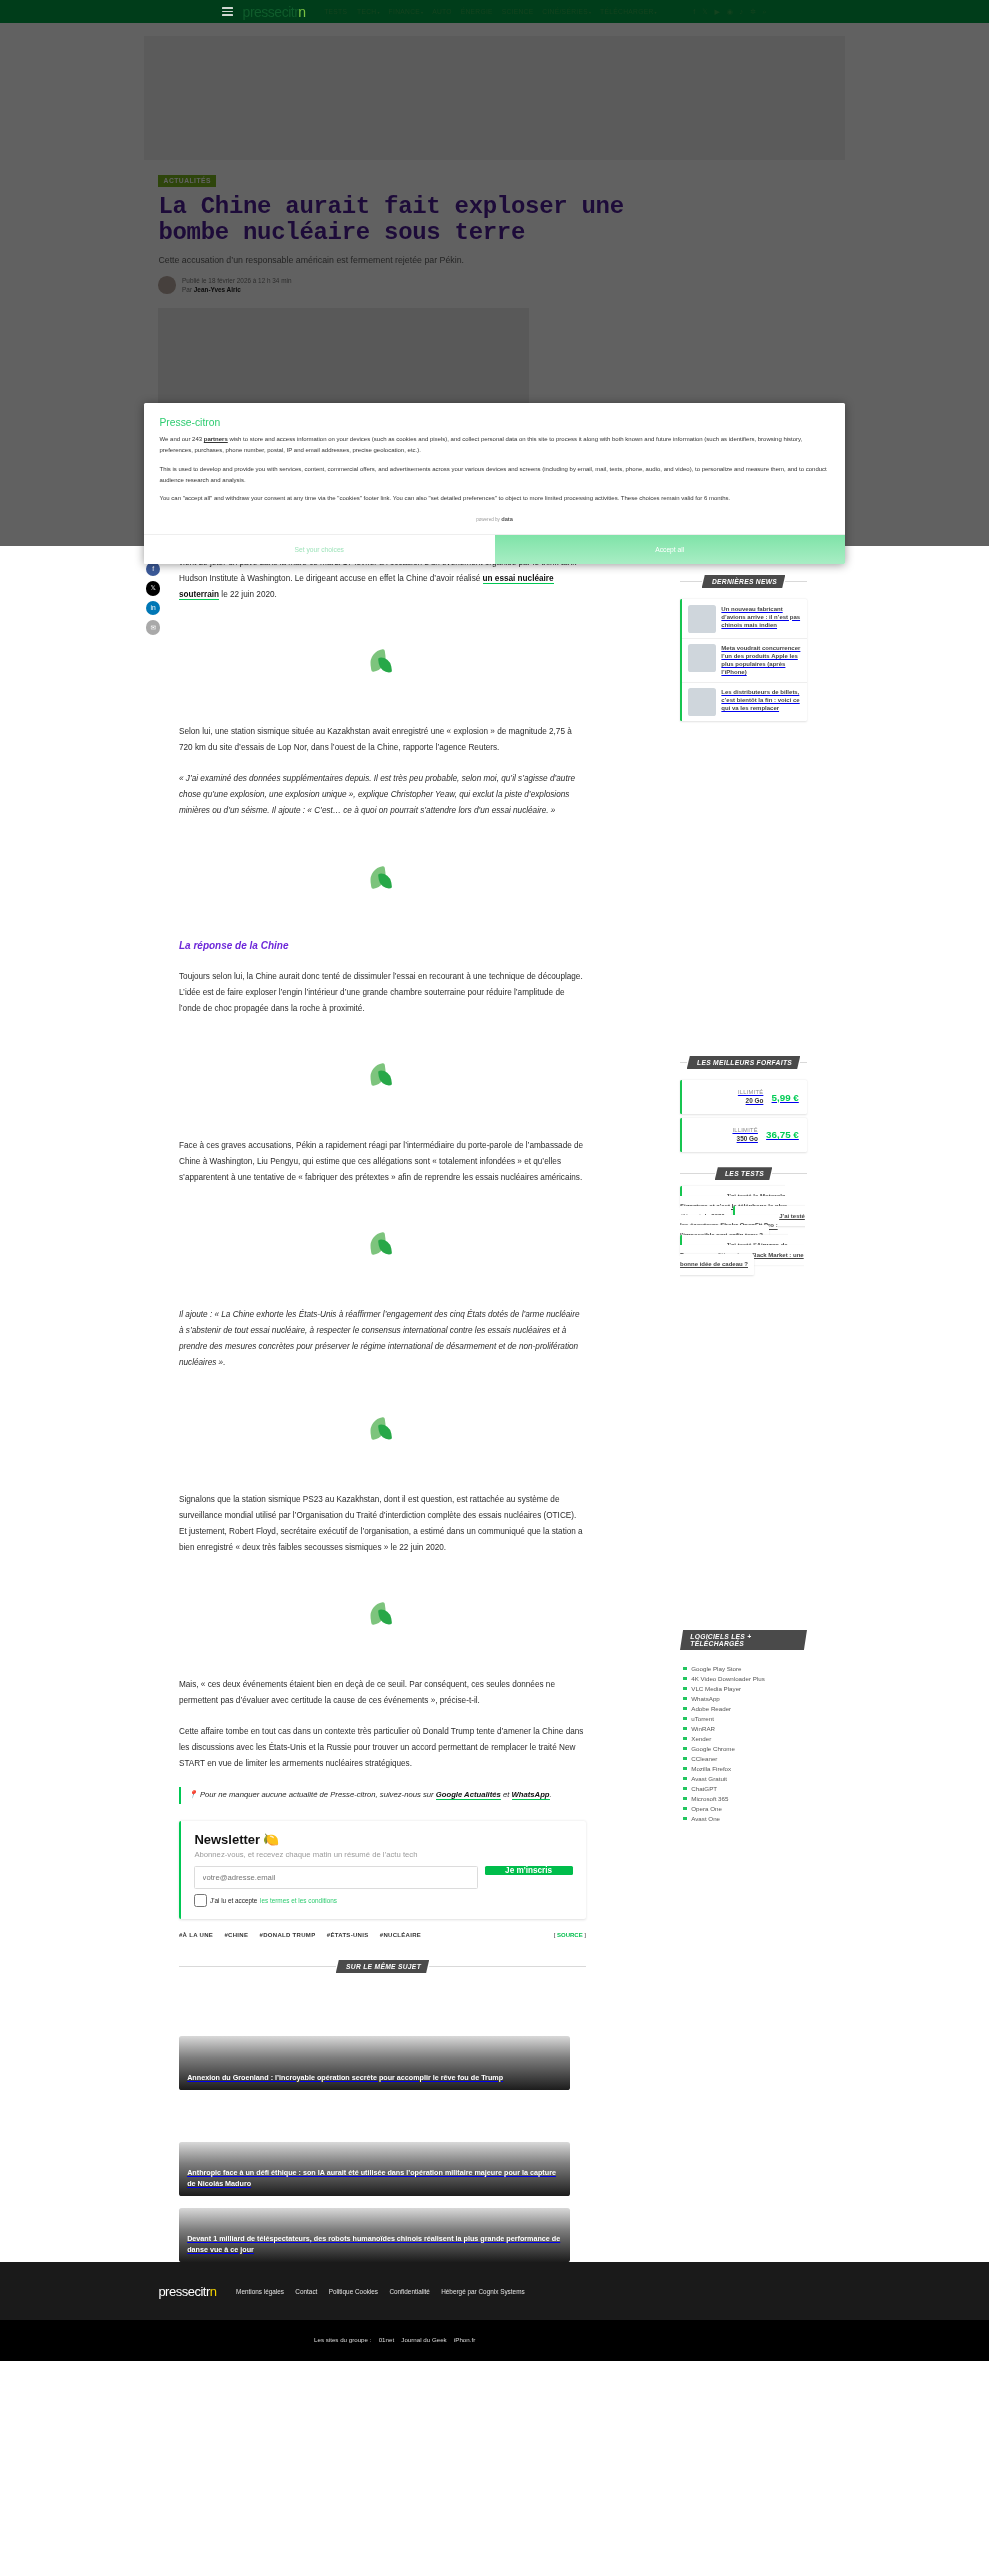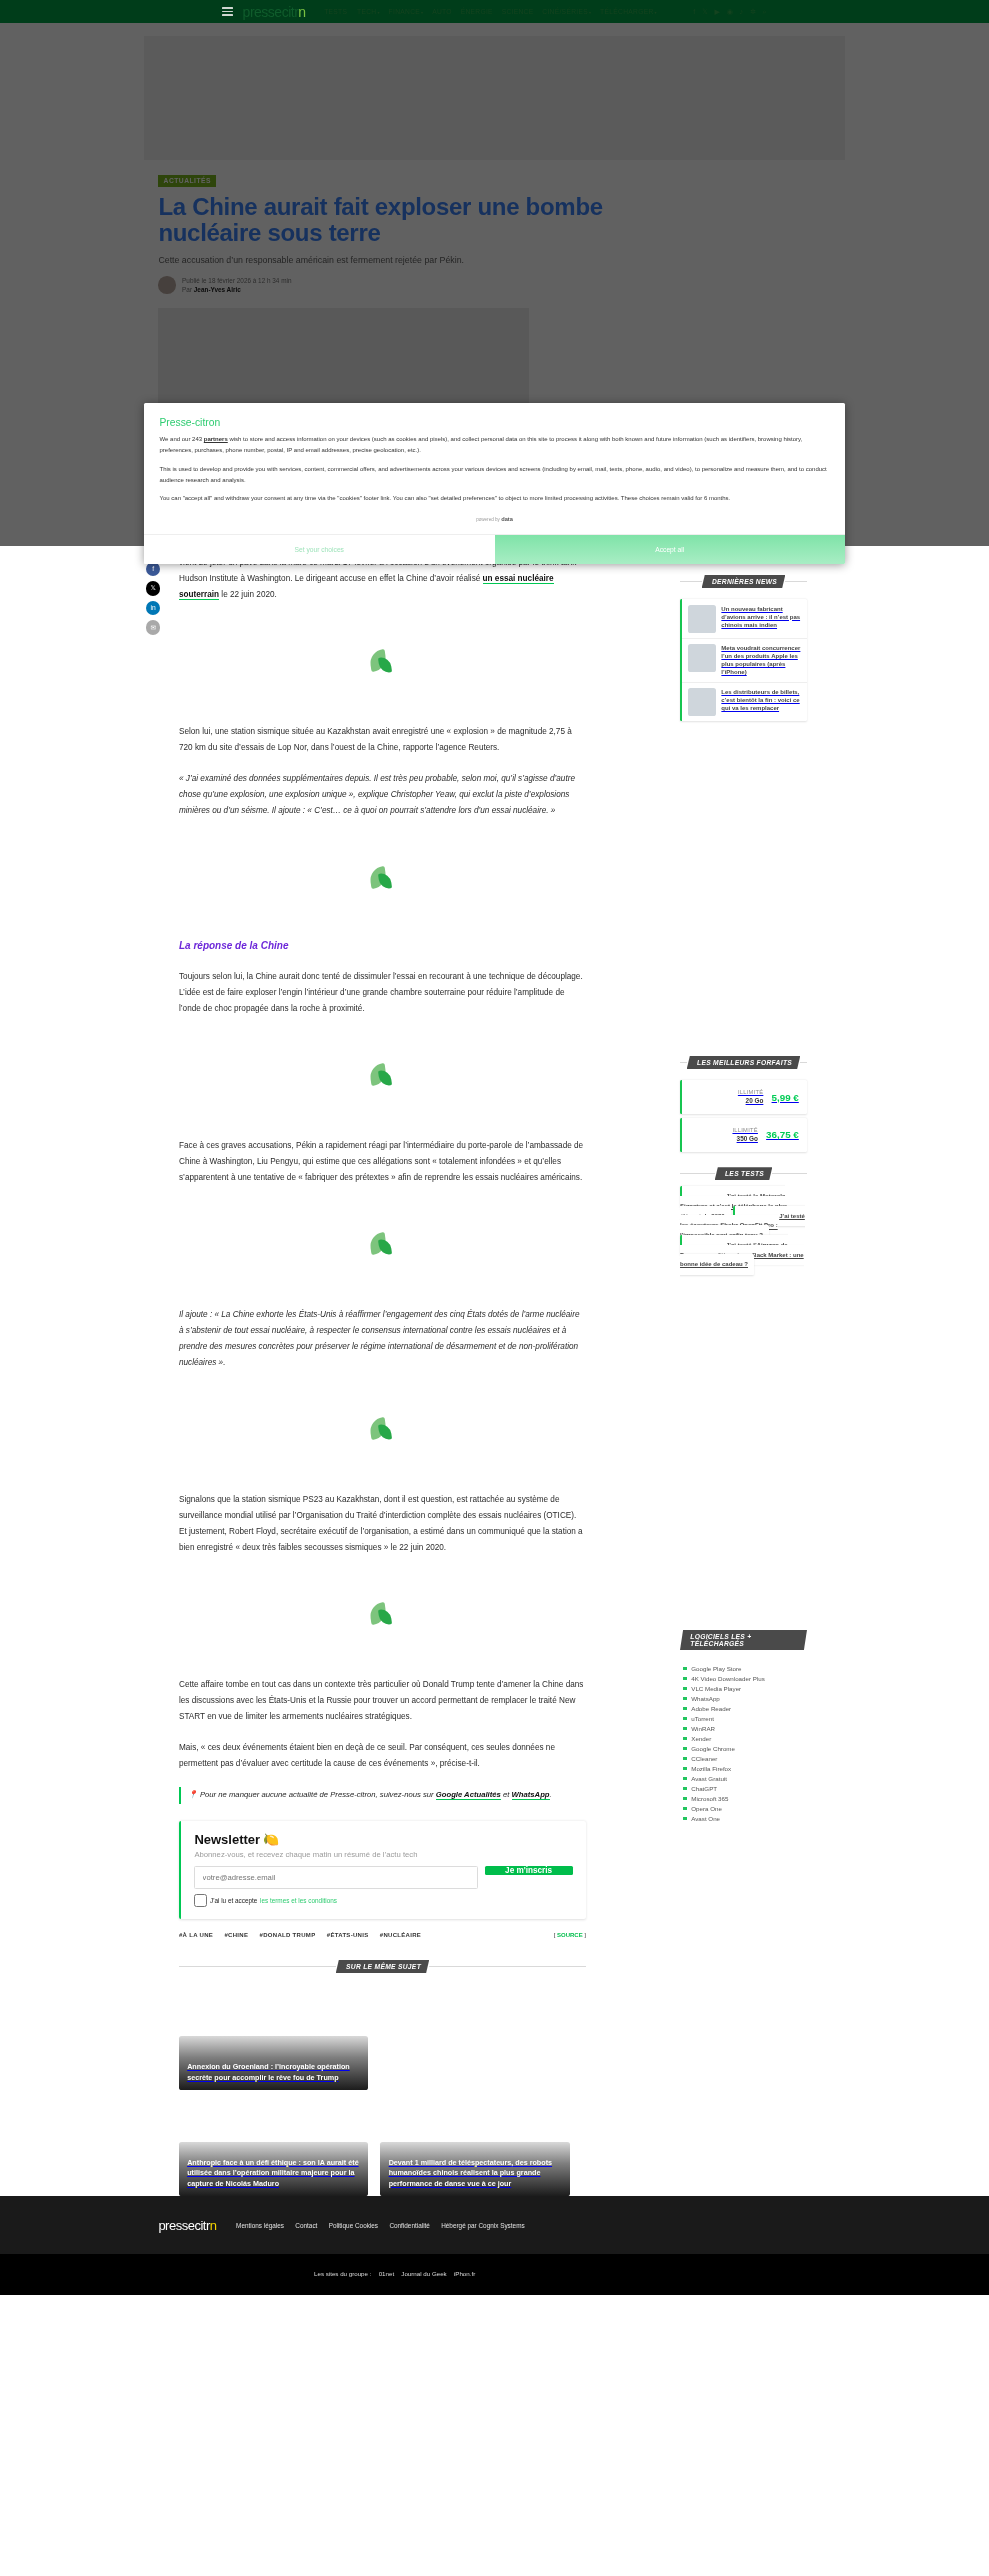--- a/index.html
+++ b/index.html
@@ -36,22 +36,22 @@
   .hero-img {
     width: 701px; height: 124px; margin: 13.4px auto 0; background: #eeeeee;
   }
   .container { width: 701px; margin: 0 auto; padding: 0 0 0 0; }
 
   .cat-badge {
     display: inline-block; background: #7ab51d; color: #fff; font-size: 6.7px;
     letter-spacing: 0.5px; padding: 2.6px 5.2px; margin: 14.4px 0 4.1px 14.4px; font-weight: 700;
   }
   h1.article-title {
-    font-family: Liberation Sans, sans-serif;
-    font-size: 24px; line-height: 1.08; font-weight: 700; color: #3b82f6;
+    font-family: Liberation Mono, monospace;
+    font-size: 24px; line-height: 1.08; font-weight: 700; color: #4c1d95;
     margin: 3.1px 0 0 14.4px; max-width: 515px; letter-spacing: -0.3px;
   }
   .chapo { font-size: 8.8px; color: #5f5f5f; margin: 9.3px 0 0 14.4px; }
   .byline { display: flex; align-items: center; gap: 6.2px; margin: 10.3px 0 0 14.4px; }
   .avatar { width: 17.5px; height: 17.5px; border-radius: 50%; background: #b9a9a0; overflow: hidden; }
   .byline-txt { font-size: 6.4px; color: #777; line-height: 1.45; }
   .byline-txt b { color: #222; }
 
   .figure { width: 371px; margin: 13.4px 0 3.1px 14.4px; }
   .figure .ph { width: 371px; height: 211px; background: #e9e9e9; }
@@ -131,21 +131,21 @@
   
   .sectitle { display: flex; align-items: center; gap: 0; margin: 21.6px 0 11.3px 0; }
   .sectitle .line { flex: 1; height: 0.5px; background: #d9d9d9; }
   .sectitle .lab {
     background: #4a4a4a; color: #fff; font-style: italic; font-weight: 700;
     font-size: 6.7px; letter-spacing: 0.3px; padding: 3.1px 8.2px 3.1px 10.3px;
     font-family:"Liberation Sans Narrow","Liberation Sans",sans-serif;
     clip-path: polygon(3.1px 0, 100% 0, calc(100% - 3.1px) 100%, 0 100%);
   }
 
-  .rel-grid { display: grid; grid-template-columns: 1fr 1fr; gap: 12px; width: 391px; }
+  .rel-grid { display: grid; grid-template-columns: 1fr; gap: 12px; width: 391px; }
   .rel-card {
     height: 54px; border-radius: 2.6px; position: relative; overflow: hidden;
     background: linear-gradient(180deg,#d9d9d9 0%,#7e7e7e 40%,#1c1c1c 100%);
     display: flex; align-items: flex-end;
   }
   .rel-card span {
     color: #fff; font-weight: 700; font-size: 7.2px; line-height: 1.45; padding: 0 8.2px 7.2px 8.2px;
     font-family:"Liberation Sans Narrow","Liberation Sans",sans-serif;
   }
   .rel-gap { height: 52px; }
@@ -320,22 +320,22 @@
 
           <p>Signalons que la station sismique PS23 au Kazakhstan, dont il est question, est rattachée au système de surveillance mondial utilisé par l’Organisation du Traité d’interdiction complète des essais nucléaires (OTICE). Et justement, Robert Floyd, secrétaire exécutif de l’organisation, a estimé dans un communiqué que la station a bien enregistré « deux très faibles secousses sismiques » le 22 juin 2020.</p>
 
           <div class="inline-ad">
               <div class="leaf">
                 <div class="l1"></div>
                 <div class="l2"></div>
               </div>
             </div>
 
+          <p>Mais, « ces deux événements étaient bien en deçà de ce seuil. Par conséquent, ces seules données ne permettent pas d’évaluer avec certitude la cause de ces événements », précise-t-il.</p>
           <p>Cette affaire tombe en tout cas dans un contexte très particulier où Donald Trump tente d’amener la Chine dans les discussions avec les États-Unis et la Russie pour trouver un accord permettant de remplacer le traité New START en vue de limiter les armements nucléaires stratégiques.</p>
-          <p>Mais, « ces deux événements étaient bien en deçà de ce seuil. Par conséquent, ces seules données ne permettent pas d’évaluer avec certitude la cause de ces événements », précise-t-il.</p>
 
           <div class="callout">
             <span>📍</span>
             <span>Pour ne manquer aucune actualité de Presse-citron, suivez-nous sur </span><a href="#">Google Actualités</a><span> et </span><a href="#">WhatsApp</a><span>.</span>
           </div>
 
           <div class="newsletter">
             <h3>Newsletter 🍋</h3>
             <div class="sub">Abonnez-vous, et recevez chaque matin un résumé de l’actu tech</div>
             <div class="nl-row">

